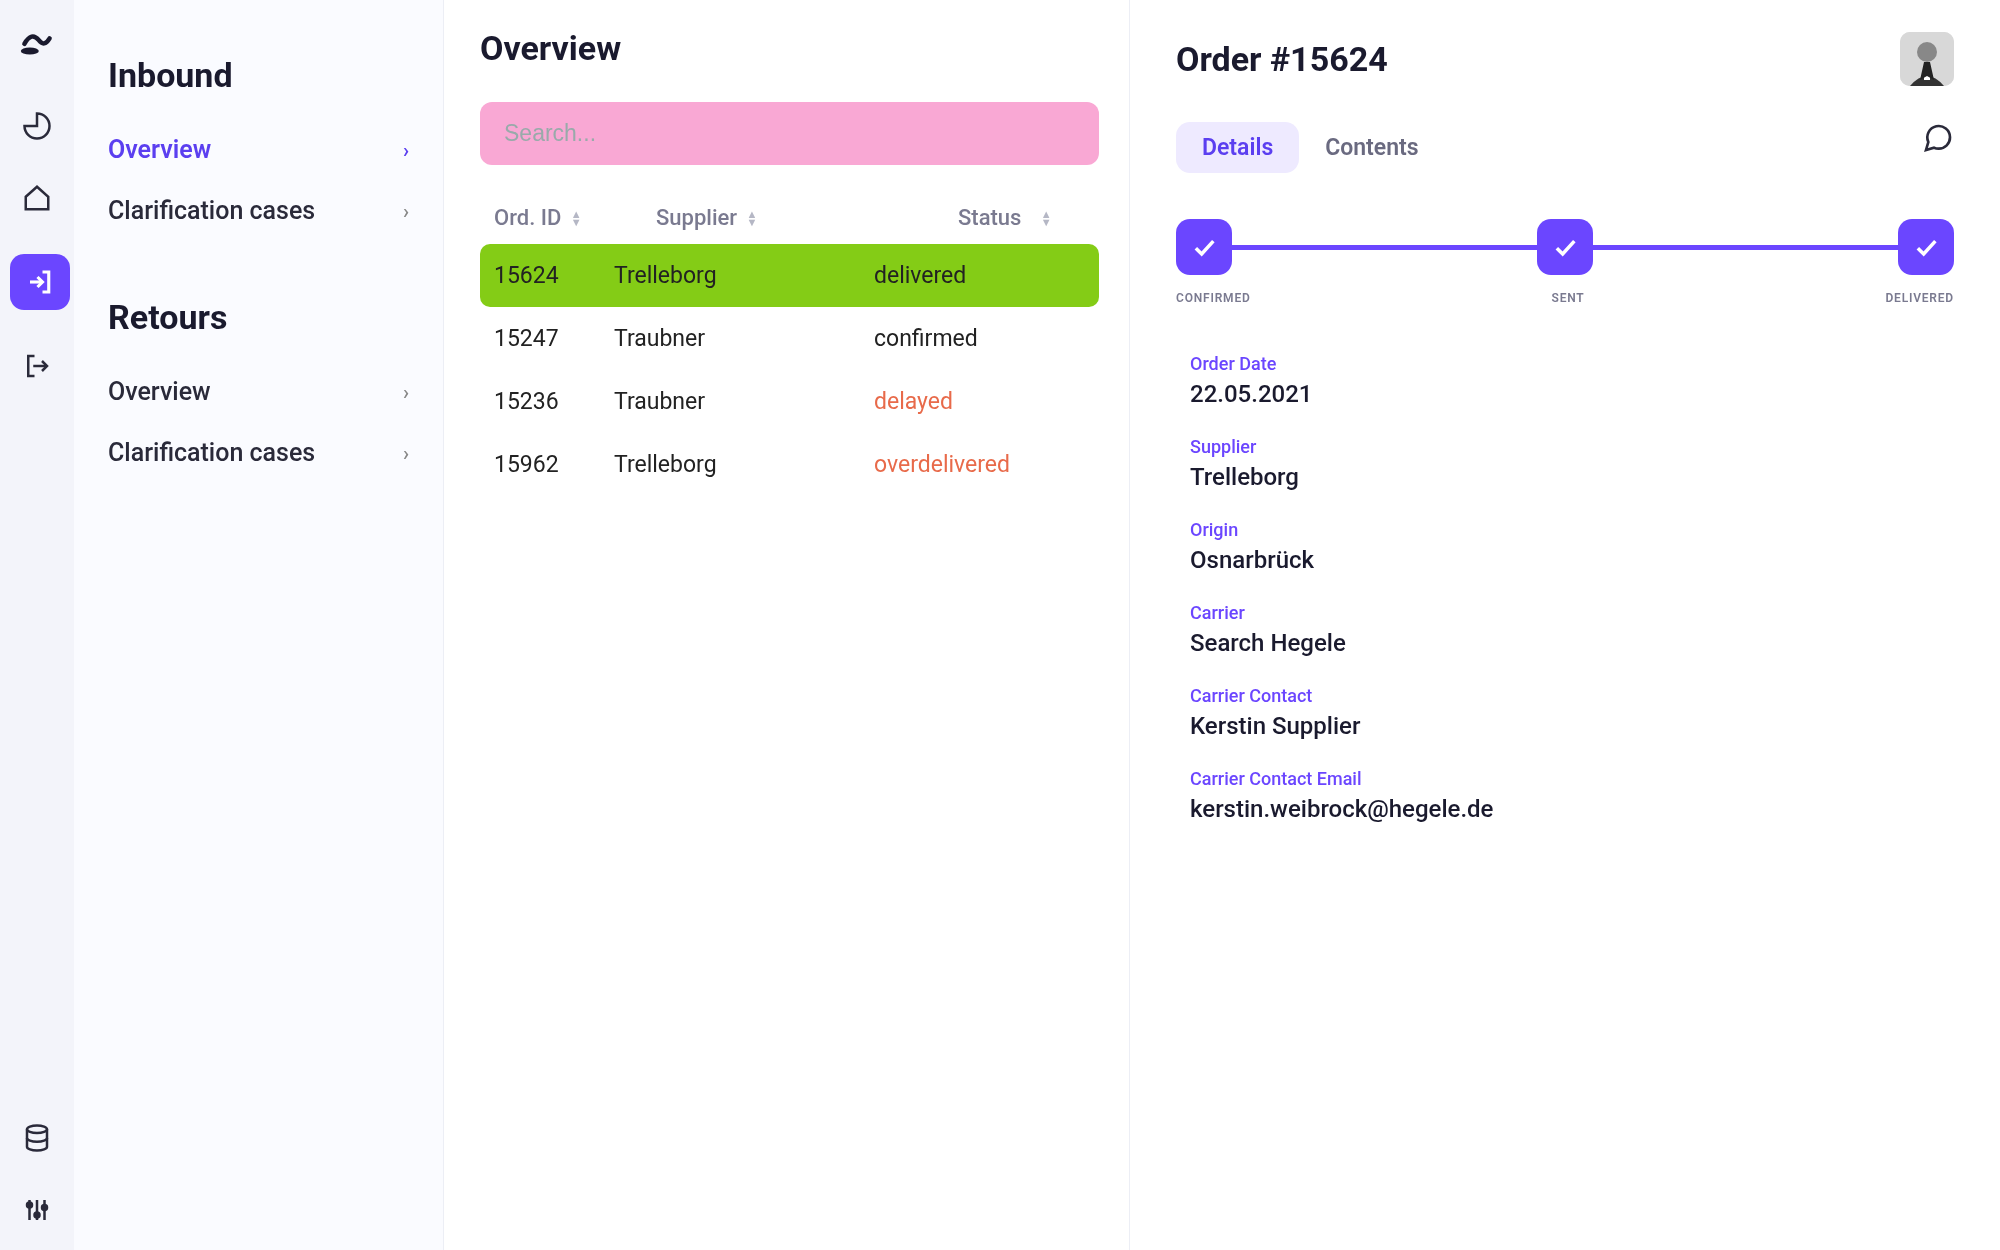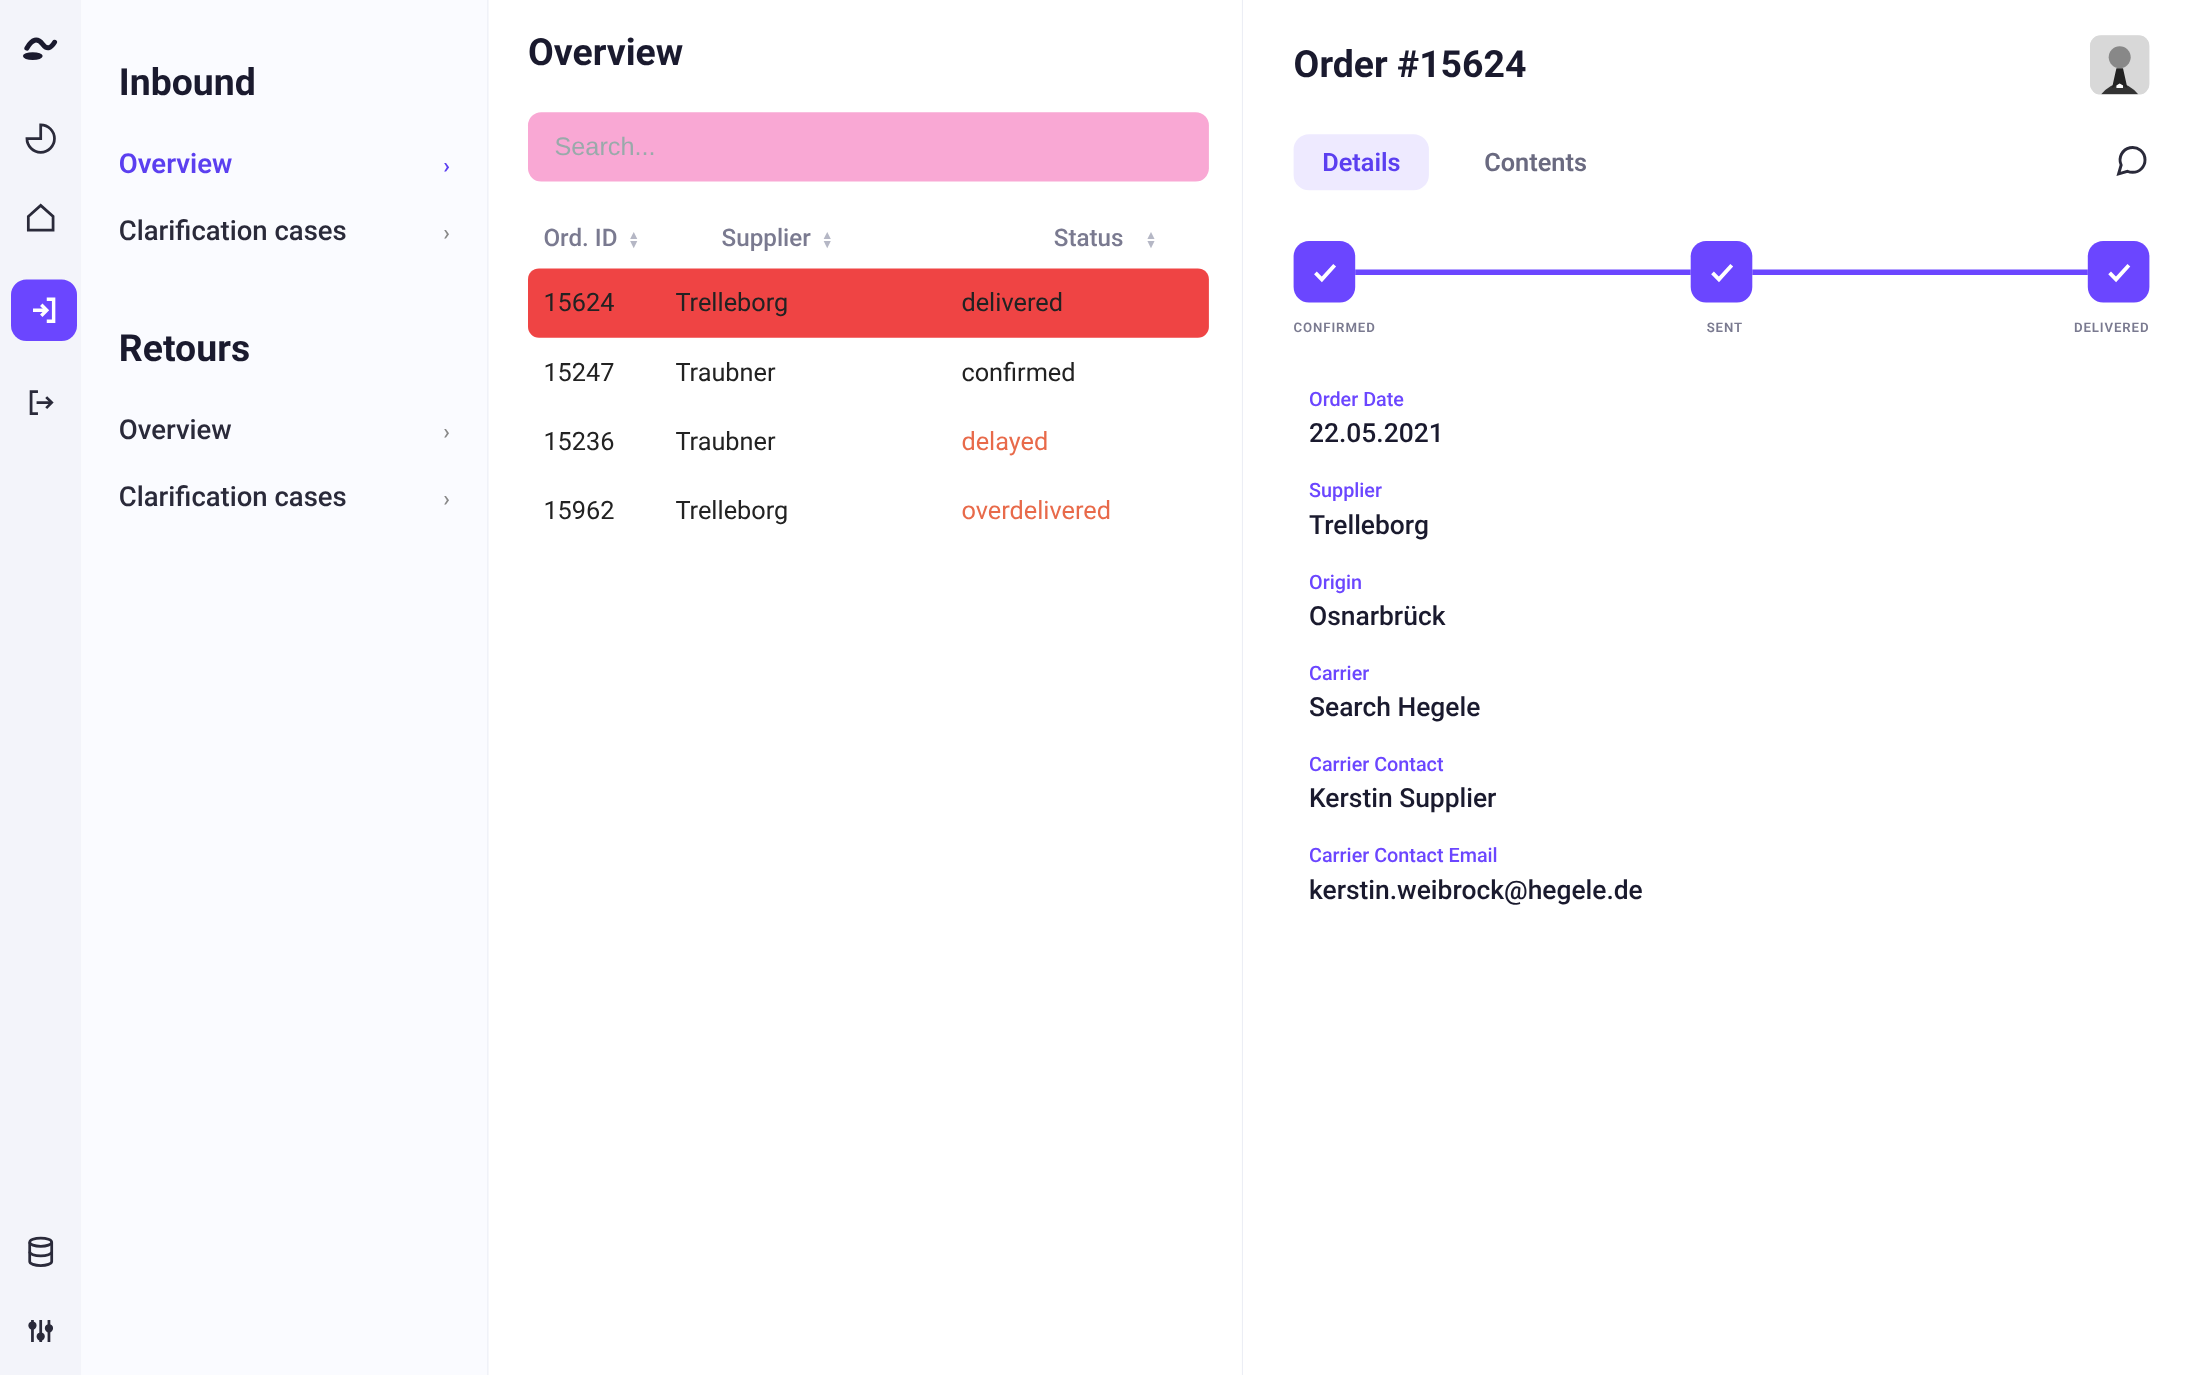--- a/index.html
+++ b/index.html
@@ -123,21 +123,21 @@
 
   .table-row {
     display: flex;
     padding: 18px 6px 18px 14px;
     font-size: 23px;
     color: #222;
     border-radius: 10px;
     cursor: pointer;
   }
   .table-row.selected {
-    background: #ef4444;
+    background: #84cc16;
   }
   .status-warn { color: #e86a4a; }
 
   
   .detail-col {
     flex: 1;
     padding: 32px 46px 0 46px;
     position: relative;
   }
   .detail-head {
@@ -154,22 +154,21 @@
     width: 54px; height: 54px;
     border-radius: 10px;
     background: #ddd;
     overflow: hidden;
     display:flex; align-items:center; justify-content:center;
   }
   .avatar svg { width:100%; height:100%; }
 
   .tab-row {
     display: flex;
-    align-items: center;
-    gap: 24px;
+    align-items: flex-start;
     margin-bottom: 46px;
   }
   .tab-btn {
     padding: 12px 26px;
     border-radius: 14px;
     font-size: 23px;
     font-weight: 600;
     cursor: pointer;
     color: #6a6a80;
   }

